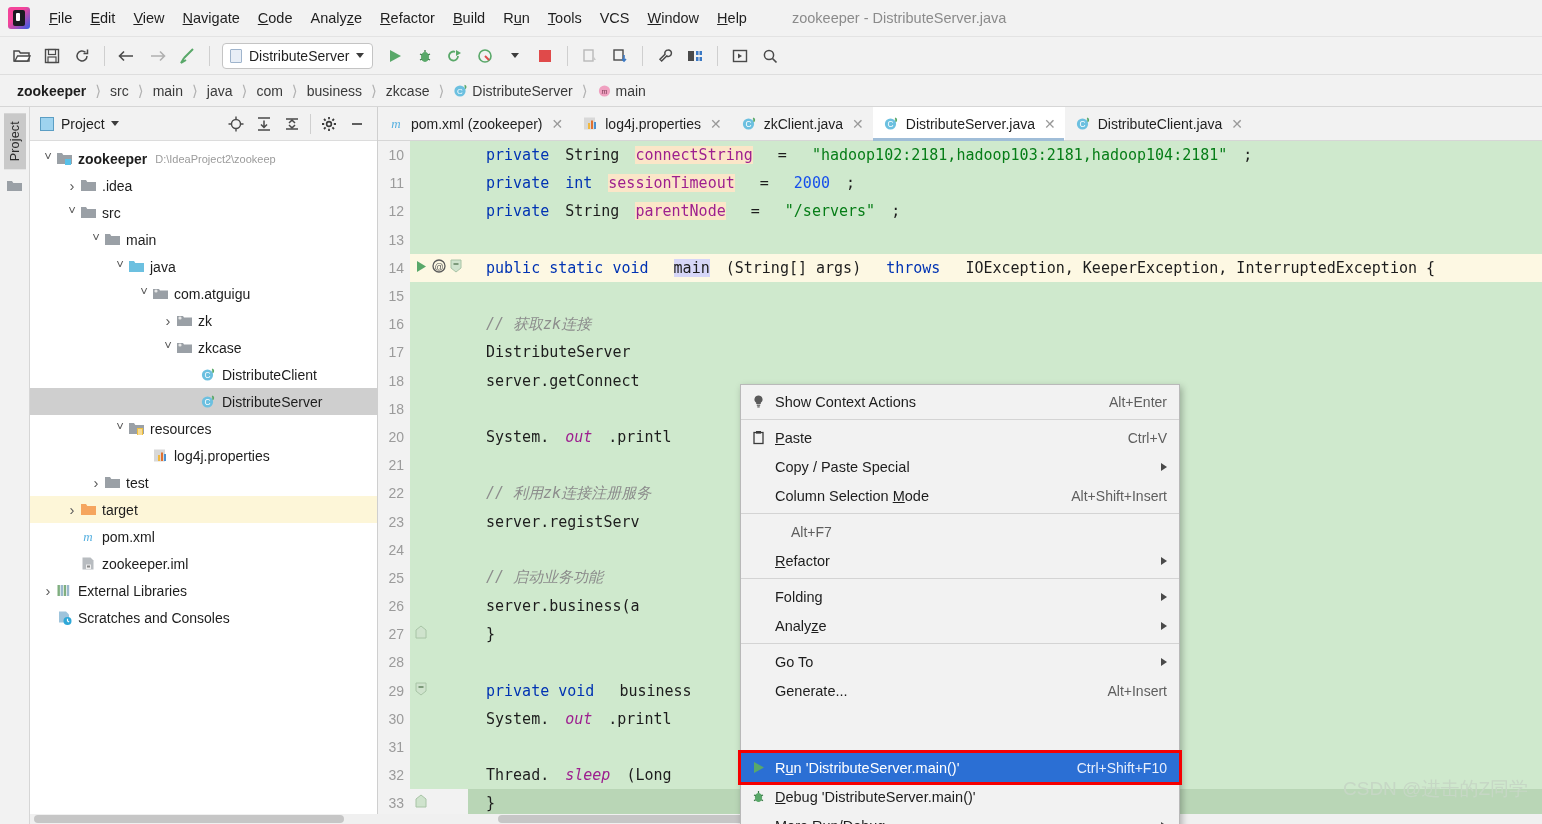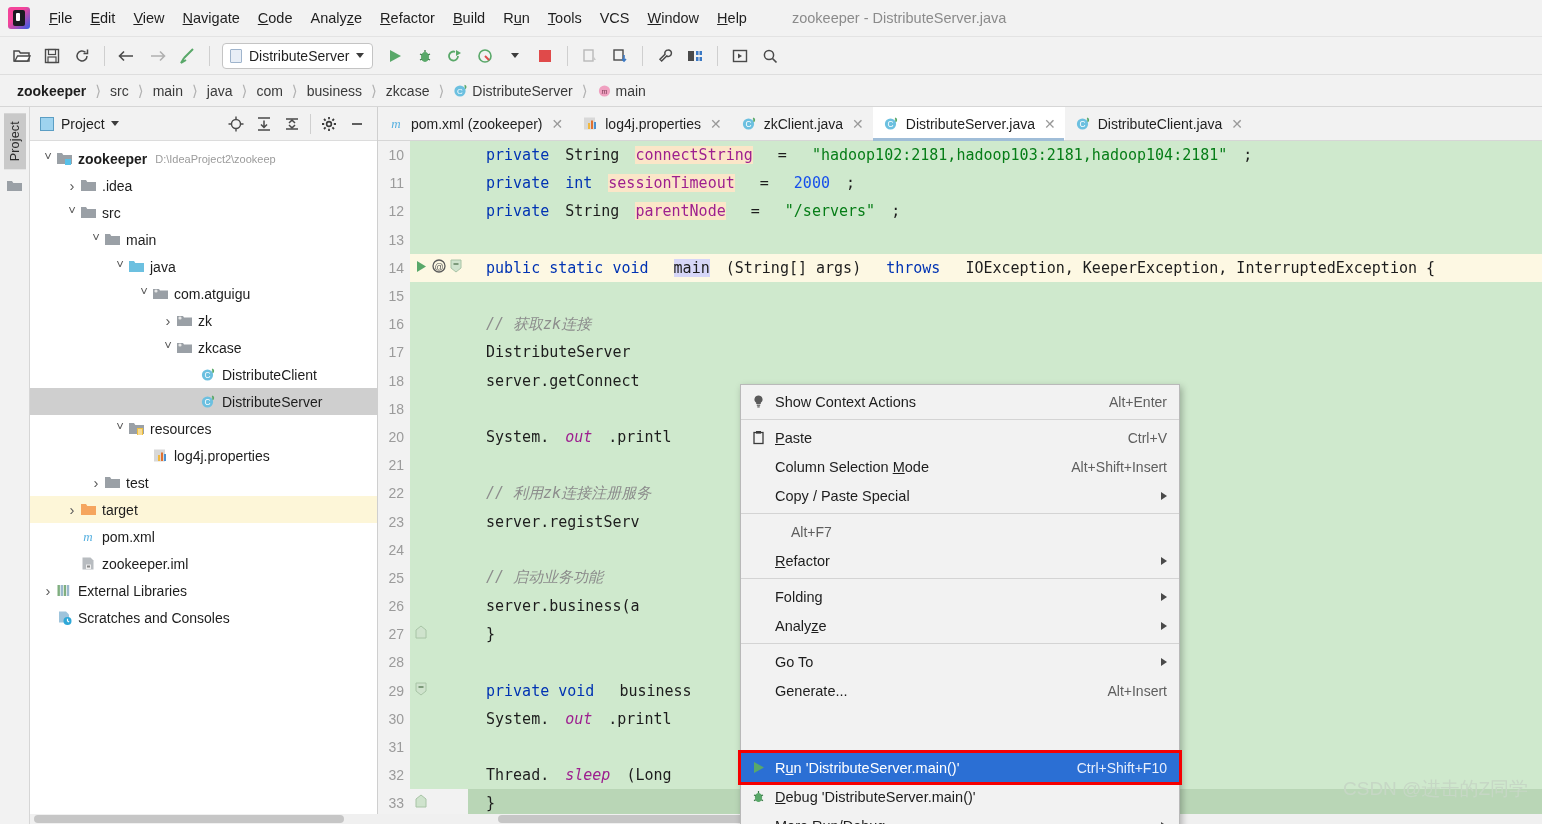--- a/index.html
+++ b/index.html
@@ -815,29 +815,29 @@
               <rect x="3" y="2.5" width="9" height="11" fill="none" stroke="#3a3a3a" stroke-width="1.3"></rect>
               <rect x="5" y="1" width="5" height="2.6" fill="#3a3a3a"></rect>
             </svg>
           </span>
      <span class="mi-label"><u>P</u>aste</span>
      <span class="mi-key">Ctrl+V</span>
 
    </div>
         <div class="mi ">
      <span class="mi-ico"></span>
+     <span class="mi-label">Copy / Paste Special</span>
+
+     <span class="mi-arrow"></span>
+
+   </div>
+        <div class="mi ">
+     <span class="mi-ico"></span>
      <span class="mi-label">Column Selection <u>M</u>ode</span>
      <span class="mi-key">Alt+Shift+Insert</span>
-
-   </div>
-        <div class="mi ">
-     <span class="mi-ico"></span>
-     <span class="mi-label">Copy / Paste Special</span>
-
-     <span class="mi-arrow"></span>
 
    </div>
         <div class="mi-sep"></div>
         <div class="mi ">
      <span class="mi-ico"></span>
      <span class="mi-key">Alt+F7</span>
 
    </div>
         <div class="mi ">
      <span class="mi-ico"></span>

